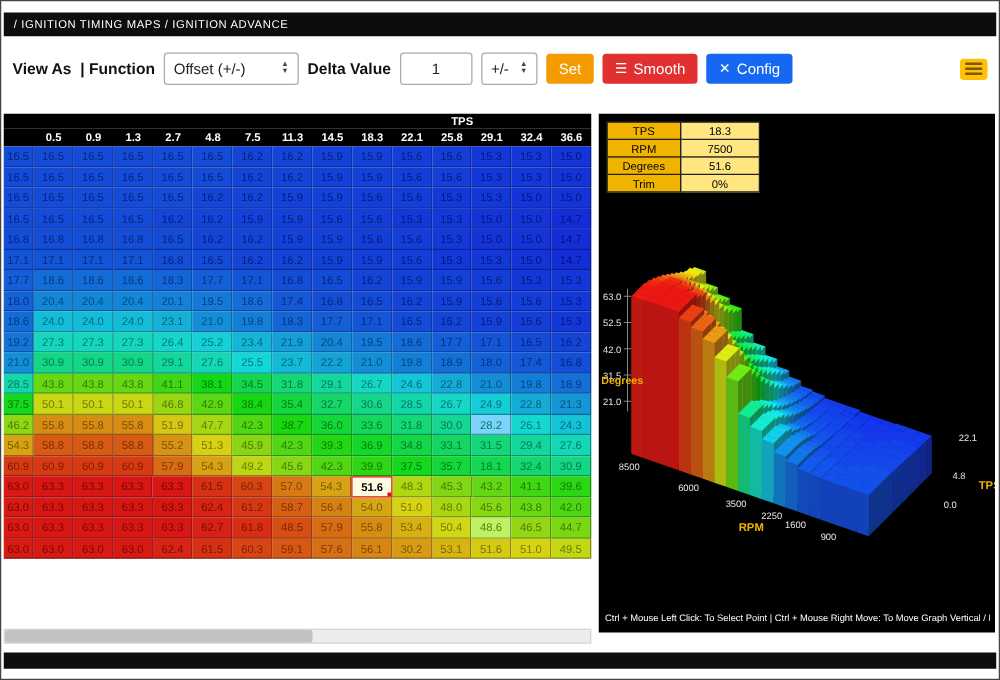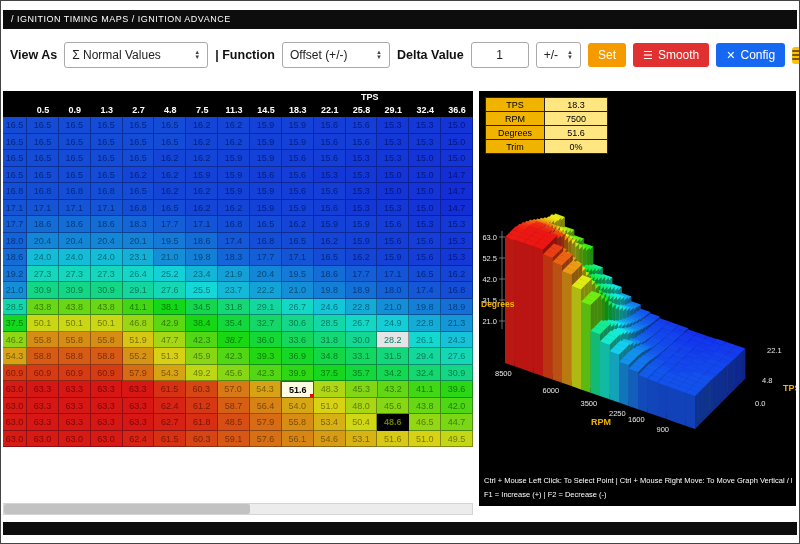--- a/index.html
+++ b/index.html
@@ -38,27 +38,20 @@
   .help{position:absolute;left:5px;bottom:4px;width:308px;color:#fff;font-size:7.5px;line-height:1.85;white-space:nowrap;overflow:hidden;}
   .bottombar{position:absolute;left:2px;top:521px;width:794px;height:13px;background:#0d0d0d;}
 </style>
 </head>
 <body>
 
 <div class="topbar">/ IGNITION TIMING MAPS / IGNITION ADVANCE</div>
 
 <div class="toolbar">
   <span class="tlabel">View As</span>
-  <div class="select" style="min-width:128px">
-    <span>Σ Normal Values</span>
-    <span class="updn">
-        <span>▲</span>
-        <span>▼</span>
-      </span>
-  </div>
   <span class="tlabel">| Function</span>
   <div class="select" style="min-width:92px">
     <span>Offset (+/-)</span>
     <span class="updn">
         <span>▲</span>
         <span>▼</span>
       </span>
   </div>
   <span class="tlabel">Delta Value</span>
   <input class="tinput" value="1" style="">
@@ -336,21 +329,21 @@
         <div class="cell" style="background: rgb(215, 140, 20); color: rgb(124, 78, 3);">55.8</div>
         <div class="cell" style="background: rgb(215, 140, 20); color: rgb(124, 78, 3);">55.8</div>
         <div class="cell" style="background: rgb(215, 198, 20); color: rgb(124, 114, 3);">51.9</div>
         <div class="cell" style="background: rgb(166, 215, 20); color: rgb(94, 124, 3);">47.7</div>
         <div class="cell" style="background: rgb(82, 215, 20); color: rgb(42, 124, 3);">42.3</div>
         <div class="cell" style="background: rgb(26, 215, 20); color: rgb(7, 124, 3); font-style: italic;">38.7</div>
         <div class="cell" style="background: rgb(20, 215, 56); color: rgb(3, 124, 25);">36.0</div>
         <div class="cell" style="background: rgb(20, 215, 91); color: rgb(3, 124, 48);">33.6</div>
         <div class="cell" style="background: rgb(20, 215, 117); color: rgb(3, 124, 64);">31.8</div>
         <div class="cell" style="background: rgb(20, 215, 147); color: rgb(3, 124, 82);">30.0</div>
-        <div class="cell" style="background: #e5e5e5; color: rgb(3, 124, 100);">28.2</div>
+        <div class="cell" style="background: #7dd3fc; color: rgb(3, 124, 100);">28.2</div>
         <div class="cell" style="background: rgb(20, 215, 208); color: rgb(3, 124, 120);">26.1</div>
         <div class="cell" style="background: rgb(20, 195, 215); color: rgb(3, 112, 124);">24.3</div>
       </div>
       <div class="grow">
         <div class="cell clip" style="background: rgb(215, 163, 20); color: rgb(124, 92, 3);">54.3</div>
         <div class="cell" style="background: rgb(215, 91, 20); color: rgb(124, 48, 3);">58.8</div>
         <div class="cell" style="background: rgb(215, 91, 20); color: rgb(124, 48, 3);">58.8</div>
         <div class="cell" style="background: rgb(215, 91, 20); color: rgb(124, 48, 3);">58.8</div>
         <div class="cell" style="background: rgb(215, 147, 20); color: rgb(124, 82, 3);">55.2</div>
         <div class="cell" style="background: rgb(215, 208, 20); color: rgb(124, 120, 3);">51.3</div>
@@ -370,21 +363,21 @@
         <div class="cell" style="background: rgb(215, 59, 20); color: rgb(124, 27, 3);">60.9</div>
         <div class="cell" style="background: rgb(215, 59, 20); color: rgb(124, 27, 3);">60.9</div>
         <div class="cell" style="background: rgb(215, 108, 20); color: rgb(124, 58, 3);">57.9</div>
         <div class="cell" style="background: rgb(215, 163, 20); color: rgb(124, 92, 3);">54.3</div>
         <div class="cell" style="background: rgb(189, 215, 20); color: rgb(108, 124, 3);">49.2</div>
         <div class="cell" style="background: rgb(134, 215, 20); color: rgb(74, 124, 3);">45.6</div>
         <div class="cell" style="background: rgb(82, 215, 20); color: rgb(42, 124, 3);">42.3</div>
         <div class="cell" style="background: rgb(46, 215, 20); color: rgb(19, 124, 3);">39.9</div>
         <div class="cell" style="background: rgb(20, 215, 30); color: rgb(3, 124, 9);">37.5</div>
         <div class="cell" style="background: rgb(20, 215, 59); color: rgb(3, 124, 27);">35.7</div>
-        <div class="cell" style="background: rgb(20, 215, 82); color: rgb(3, 124, 42);">34.2</div>
+        <div class="cell" style="background: rgb(20, 215, 82); color: rgb(3, 124, 42);">18.1</div>
         <div class="cell" style="background: rgb(20, 215, 111); color: rgb(3, 124, 60);">32.4</div>
         <div class="cell" style="background: rgb(20, 215, 134); color: rgb(3, 124, 74);">30.9</div>
       </div>
       <div class="grow">
         <div class="cell clip" style="background: rgb(215, 26, 20); color: rgb(124, 7, 3);">63.0</div>
         <div class="cell" style="background: rgb(215, 23, 20); color: rgb(124, 5, 3);">63.3</div>
         <div class="cell" style="background: rgb(215, 23, 20); color: rgb(124, 5, 3);">63.3</div>
         <div class="cell" style="background: rgb(215, 23, 20); color: rgb(124, 5, 3);">63.3</div>
         <div class="cell" style="background: rgb(215, 23, 20); color: rgb(124, 5, 3);">63.3</div>
         <div class="cell" style="background: rgb(215, 49, 20); color: rgb(124, 21, 3);">61.5</div>
@@ -421,36 +414,36 @@
         <div class="cell" style="background: rgb(215, 23, 20); color: rgb(124, 5, 3);">63.3</div>
         <div class="cell" style="background: rgb(215, 23, 20); color: rgb(124, 5, 3);">63.3</div>
         <div class="cell" style="background: rgb(215, 23, 20); color: rgb(124, 5, 3);">63.3</div>
         <div class="cell" style="background: rgb(215, 33, 20); color: rgb(124, 11, 3);">62.7</div>
         <div class="cell" style="background: rgb(215, 46, 20); color: rgb(124, 19, 3);">61.8</div>
         <div class="cell" style="background: rgb(215, 78, 20); color: rgb(124, 40, 3);">48.5</div>
         <div class="cell" style="background: rgb(215, 108, 20); color: rgb(124, 58, 3);">57.9</div>
         <div class="cell" style="background: rgb(215, 140, 20); color: rgb(124, 78, 3);">55.8</div>
         <div class="cell" style="background: rgb(215, 176, 20); color: rgb(124, 100, 3);">53.4</div>
         <div class="cell" style="background: rgb(208, 215, 20); color: rgb(120, 124, 3);">50.4</div>
-        <div class="cell" style="background: #000000; color: rgb(102, 124, 3); font-weight: bold;">48.6</div>
+        <div class="cell" style="background: #bef264; color: rgb(102, 124, 3);">48.6</div>
         <div class="cell" style="background: rgb(147, 215, 20); color: rgb(82, 124, 3);">46.5</div>
         <div class="cell" style="background: rgb(121, 215, 20); color: rgb(66, 124, 3);">44.7</div>
       </div>
       <div class="grow">
         <div class="cell clip" style="background: rgb(215, 26, 20); color: rgb(124, 7, 3);">63.0</div>
         <div class="cell" style="background: rgb(215, 26, 20); color: rgb(124, 7, 3);">63.0</div>
         <div class="cell" style="background: rgb(215, 26, 20); color: rgb(124, 7, 3);">63.0</div>
         <div class="cell" style="background: rgb(215, 26, 20); color: rgb(124, 7, 3);">63.0</div>
         <div class="cell" style="background: rgb(215, 36, 20); color: rgb(124, 13, 3);">62.4</div>
         <div class="cell" style="background: rgb(215, 49, 20); color: rgb(124, 21, 3);">61.5</div>
         <div class="cell" style="background: rgb(215, 69, 20); color: rgb(124, 33, 3);">60.3</div>
         <div class="cell" style="background: rgb(215, 88, 20); color: rgb(124, 46, 3);">59.1</div>
         <div class="cell" style="background: rgb(215, 111, 20); color: rgb(124, 60, 3);">57.6</div>
         <div class="cell" style="background: rgb(215, 134, 20); color: rgb(124, 74, 3);">56.1</div>
-        <div class="cell" style="background: rgb(215, 156, 20); color: rgb(124, 88, 3);">54.6</div>
+        <div class="cell" style="background: rgb(215, 156, 20); color: rgb(124, 88, 3);">30.2</div>
         <div class="cell" style="background: rgb(215, 179, 20); color: rgb(124, 102, 3);">53.1</div>
         <div class="cell" style="background: rgb(215, 202, 20); color: rgb(124, 116, 3);">51.6</div>
         <div class="cell" style="background: rgb(215, 211, 20); color: rgb(124, 122, 3);">51.0</div>
         <div class="cell" style="background: rgb(195, 215, 20); color: rgb(112, 124, 3);">49.5</div>
       </div>
     </div>
 </div>
 
 <div class="hscroll">
     <div class="hthumb"></div>
@@ -1337,17 +1330,16 @@
       <text x="149" y="331.2" fill="#e8e8e8" font-size="7.5" font-family="&quot;Liberation Sans&quot;, sans-serif">1600</text>
       <text x="177.5" y="341.1" fill="#e8e8e8" font-size="7.5" font-family="&quot;Liberation Sans&quot;, sans-serif">900</text>
       <text x="112" y="334" fill="#f0b400" font-size="9" font-family="&quot;Liberation Sans&quot;, sans-serif" font-weight="bold">RPM</text>
       <text x="288" y="262" fill="#e8e8e8" font-size="7.5" font-family="&quot;Liberation Sans&quot;, sans-serif">22.1</text>
       <text x="283" y="292" fill="#e8e8e8" font-size="7.5" font-family="&quot;Liberation Sans&quot;, sans-serif">4.8</text>
       <text x="276" y="315" fill="#e8e8e8" font-size="7.5" font-family="&quot;Liberation Sans&quot;, sans-serif">0.0</text>
       <text x="304" y="300" fill="#f0b400" font-size="9" font-family="&quot;Liberation Sans&quot;, sans-serif" font-weight="bold">TPS</text>
     </svg>
   <div class="help">
     <div>Ctrl + Mouse Left Click: To Select Point | Ctrl + Mouse Right Move: To Move Graph Vertical / Horizon</div>
-    <div>F1 = Increase (+) | F2 = Decrease (-)</div>
   </div>
 </div>
 
 <div class="bottombar"></div>
 
 </body></html>

